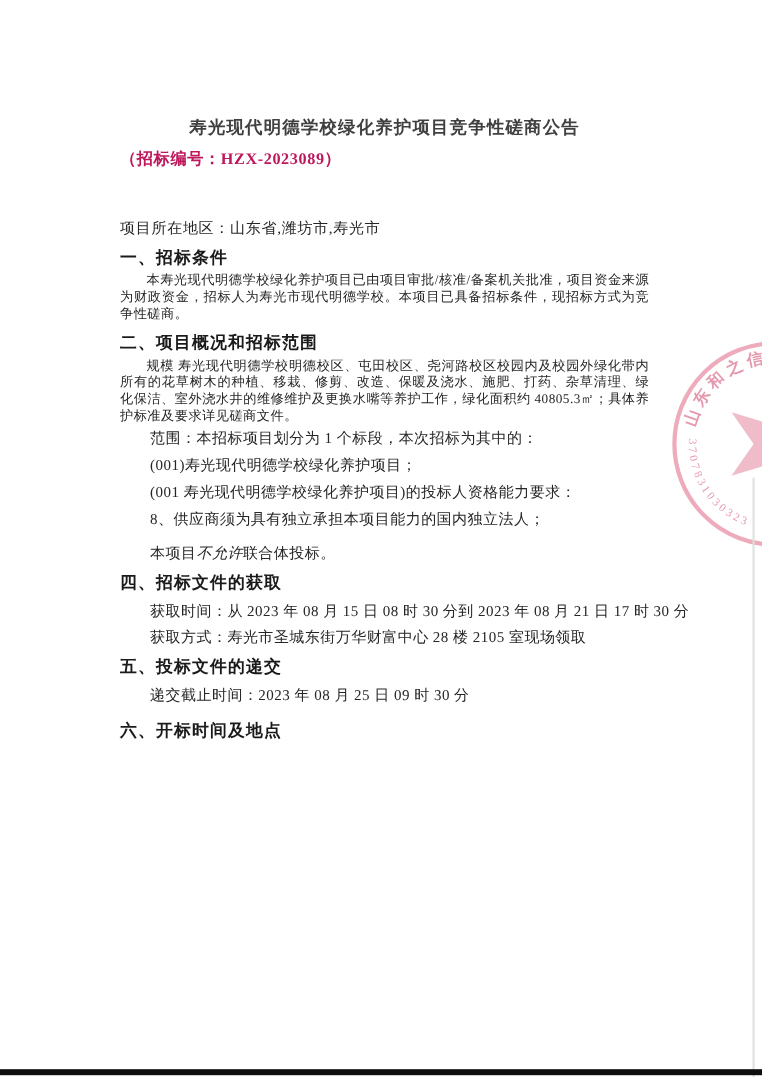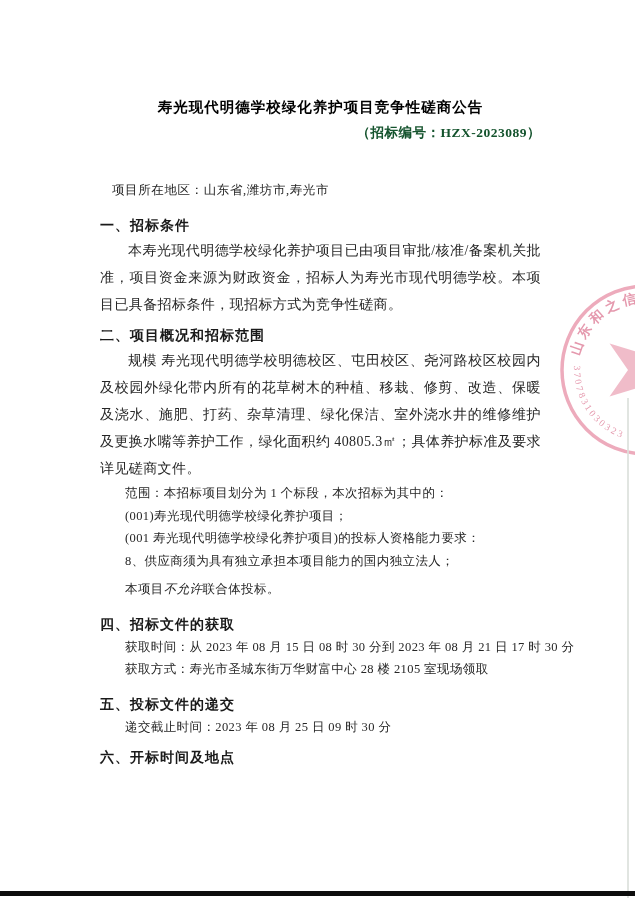--- a/index.html
+++ b/index.html
@@ -16,61 +16,60 @@
     position:absolute;
     left:100px;top:95px;
     width:441px;
   }
   .doc-title{
     text-align:center;
     font-size:14.5px;
     font-weight:bold;
     letter-spacing:1px;
     line-height:24px;
-    color:#000000;
+    color:#404040;
   }
   .doc-subtitle{
-    text-align:right;
+    text-align:left;
     font-size:13.5px;
     font-weight:bold;
     letter-spacing:0.5px;
     line-height:24px;
     margin-top:2px;
-    color:#14532d;
+    color:#be185d;
   }
   .location{
     margin-top:34px;
     font-size:12.5px;
     letter-spacing:0.6px;
     line-height:23px;
-    margin-left:12px;
   }
   .sec-head{
     font-size:14px;
     font-weight:bold;
     letter-spacing:1px;
     line-height:23px;
     color:#1a1a1a;
     margin-top:8px;
   }
   .para{
-    font-size:14px;
+    font-size:11px;
     letter-spacing:0.4px;
-    line-height:27px;
+    line-height:14px;
     text-align:justify;
     text-indent:2em;
   }
   .line{
     font-size:12.5px;
     letter-spacing:0.4px;
     line-height:22.5px;
     text-indent:2em;
     white-space:nowrap;
   }
-  .gap-sm{margin-top:12px;}
+  .gap-sm{margin-top:2px;}
   .gap-md{margin-top:6px;}
   .consortium i{font-style:italic;}
   
   .stamp{
     position:absolute;
     right:0;top:280px;
     width:80px;height:180px;
     pointer-events:none;
     opacity:0.85;
   }

